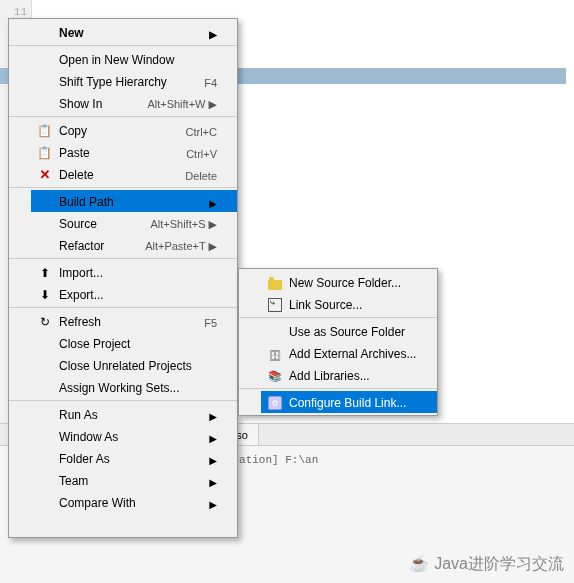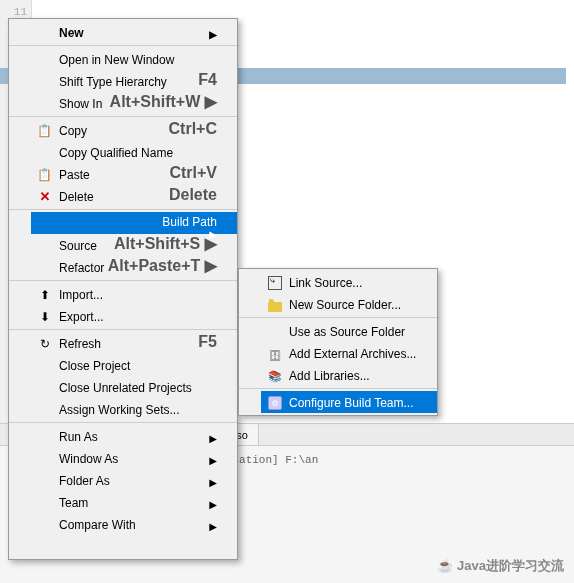--- a/index.html
+++ b/index.html
@@ -92,23 +92,22 @@
     .panel-content .terminated {
       color: #666;
     }
     .panel-content .output-line {
       line-height: 16px;
     }
     .java-watermark {
       position: absolute;
       bottom: 8px;
       right: 10px;
-      font-size: 13px;
+      font-size: 16px;
       color: #888;
-      font-weight: bold;
     }
 
     
     .context-menu {
       position: absolute;
       top: 18px;
       left: 8px;
       width: 230px;
       background: #f0f0f0;
       border: 1px solid #999;
@@ -122,28 +121,26 @@
       padding: 3px 20px 3px 28px;
       font-size: 12px;
       color: #000;
       cursor: pointer;
       position: relative;
       height: 22px;
       margin-left: 22px;
     }
     .menu-item:hover, .menu-item.active {
       background: #0078d7;
-      color: #ffffff;
-      flex-direction: column;
+      color: #000000;
     }
     .menu-item .shortcut {
       margin-left: auto;
-      font-size: 16px;
+      font-size: 11px;
       color: #555;
-      font-weight: bold;
     }
     .menu-item .arrow {
       margin-left: auto;
       font-size: 10px;
     }
     .menu-item .icon-area {
       position: absolute;
       left: 4px;
       width: 20px;
       display: flex;
@@ -331,24 +328,20 @@
     <span>Show In</span>
     <span class="shortcut">Alt+Shift+W ▶</span>
   </div>
   <hr class="menu-separator">
   <div class="menu-item">
     <span class="icon-area">📋</span>
     <span>Copy</span>
     <span class="shortcut">Ctrl+C</span>
   </div>
   <div class="menu-item">
-    <span class="icon-area"></span>
-    <span>Copy Qualified Name</span>
-  </div>
-  <div class="menu-item">
     <span class="icon-area">📋</span>
     <span>Paste</span>
     <span class="shortcut">Ctrl+V</span>
   </div>
   <div class="menu-item">
     <span class="icon-area">
         <span class="delete-icon">✕</span>
       </span>
     <span>Delete</span>
     <span class="shortcut">Delete</span>
@@ -425,30 +418,30 @@
   <div class="menu-item">
     <span class="icon-area"></span>
 
   </div>
 
 </div>
 
 <div class="submenu">
   <div class="menu-item">
     <span class="icon-area">
+      <span class="sm-folder"></span>
+    </span>
+    <span>New Source Folder...</span>
+  </div>
+  <div class="menu-item">
+    <span class="icon-area">
       <span class="link-src-icon"></span>
     </span>
     <span>Link Source...</span>
   </div>
-  <div class="menu-item">
-    <span class="icon-area">
-      <span class="sm-folder"></span>
-    </span>
-    <span>New Source Folder...</span>
-  </div>
   <hr class="menu-separator">
   <div class="menu-item">
     <span class="icon-area"></span>
     <span>Use as Source Folder</span>
   </div>
   <div class="menu-item">
     <span class="icon-area">
       <span class="jar-icon">🗄</span>
     </span>
     <span>Add External Archives...</span>
@@ -457,15 +450,15 @@
     <span class="icon-area">
       <span class="lib-icon">📚</span>
     </span>
     <span>Add Libraries...</span>
   </div>
   <hr class="menu-separator">
   <div class="menu-item highlighted">
     <span class="icon-area">
       <span class="config-icon">⚙</span>
     </span>
-    <span>Configure Build Team...</span>
+    <span>Configure Build Link...</span>
   </div>
 </div>
 
 </body></html>

